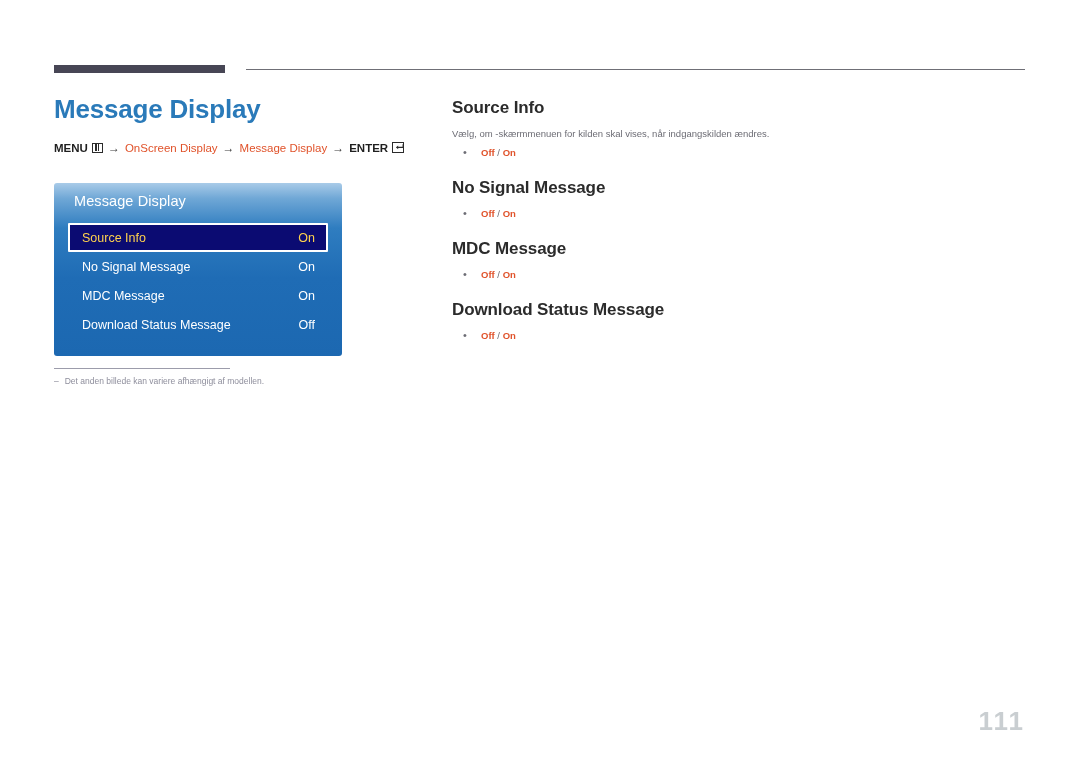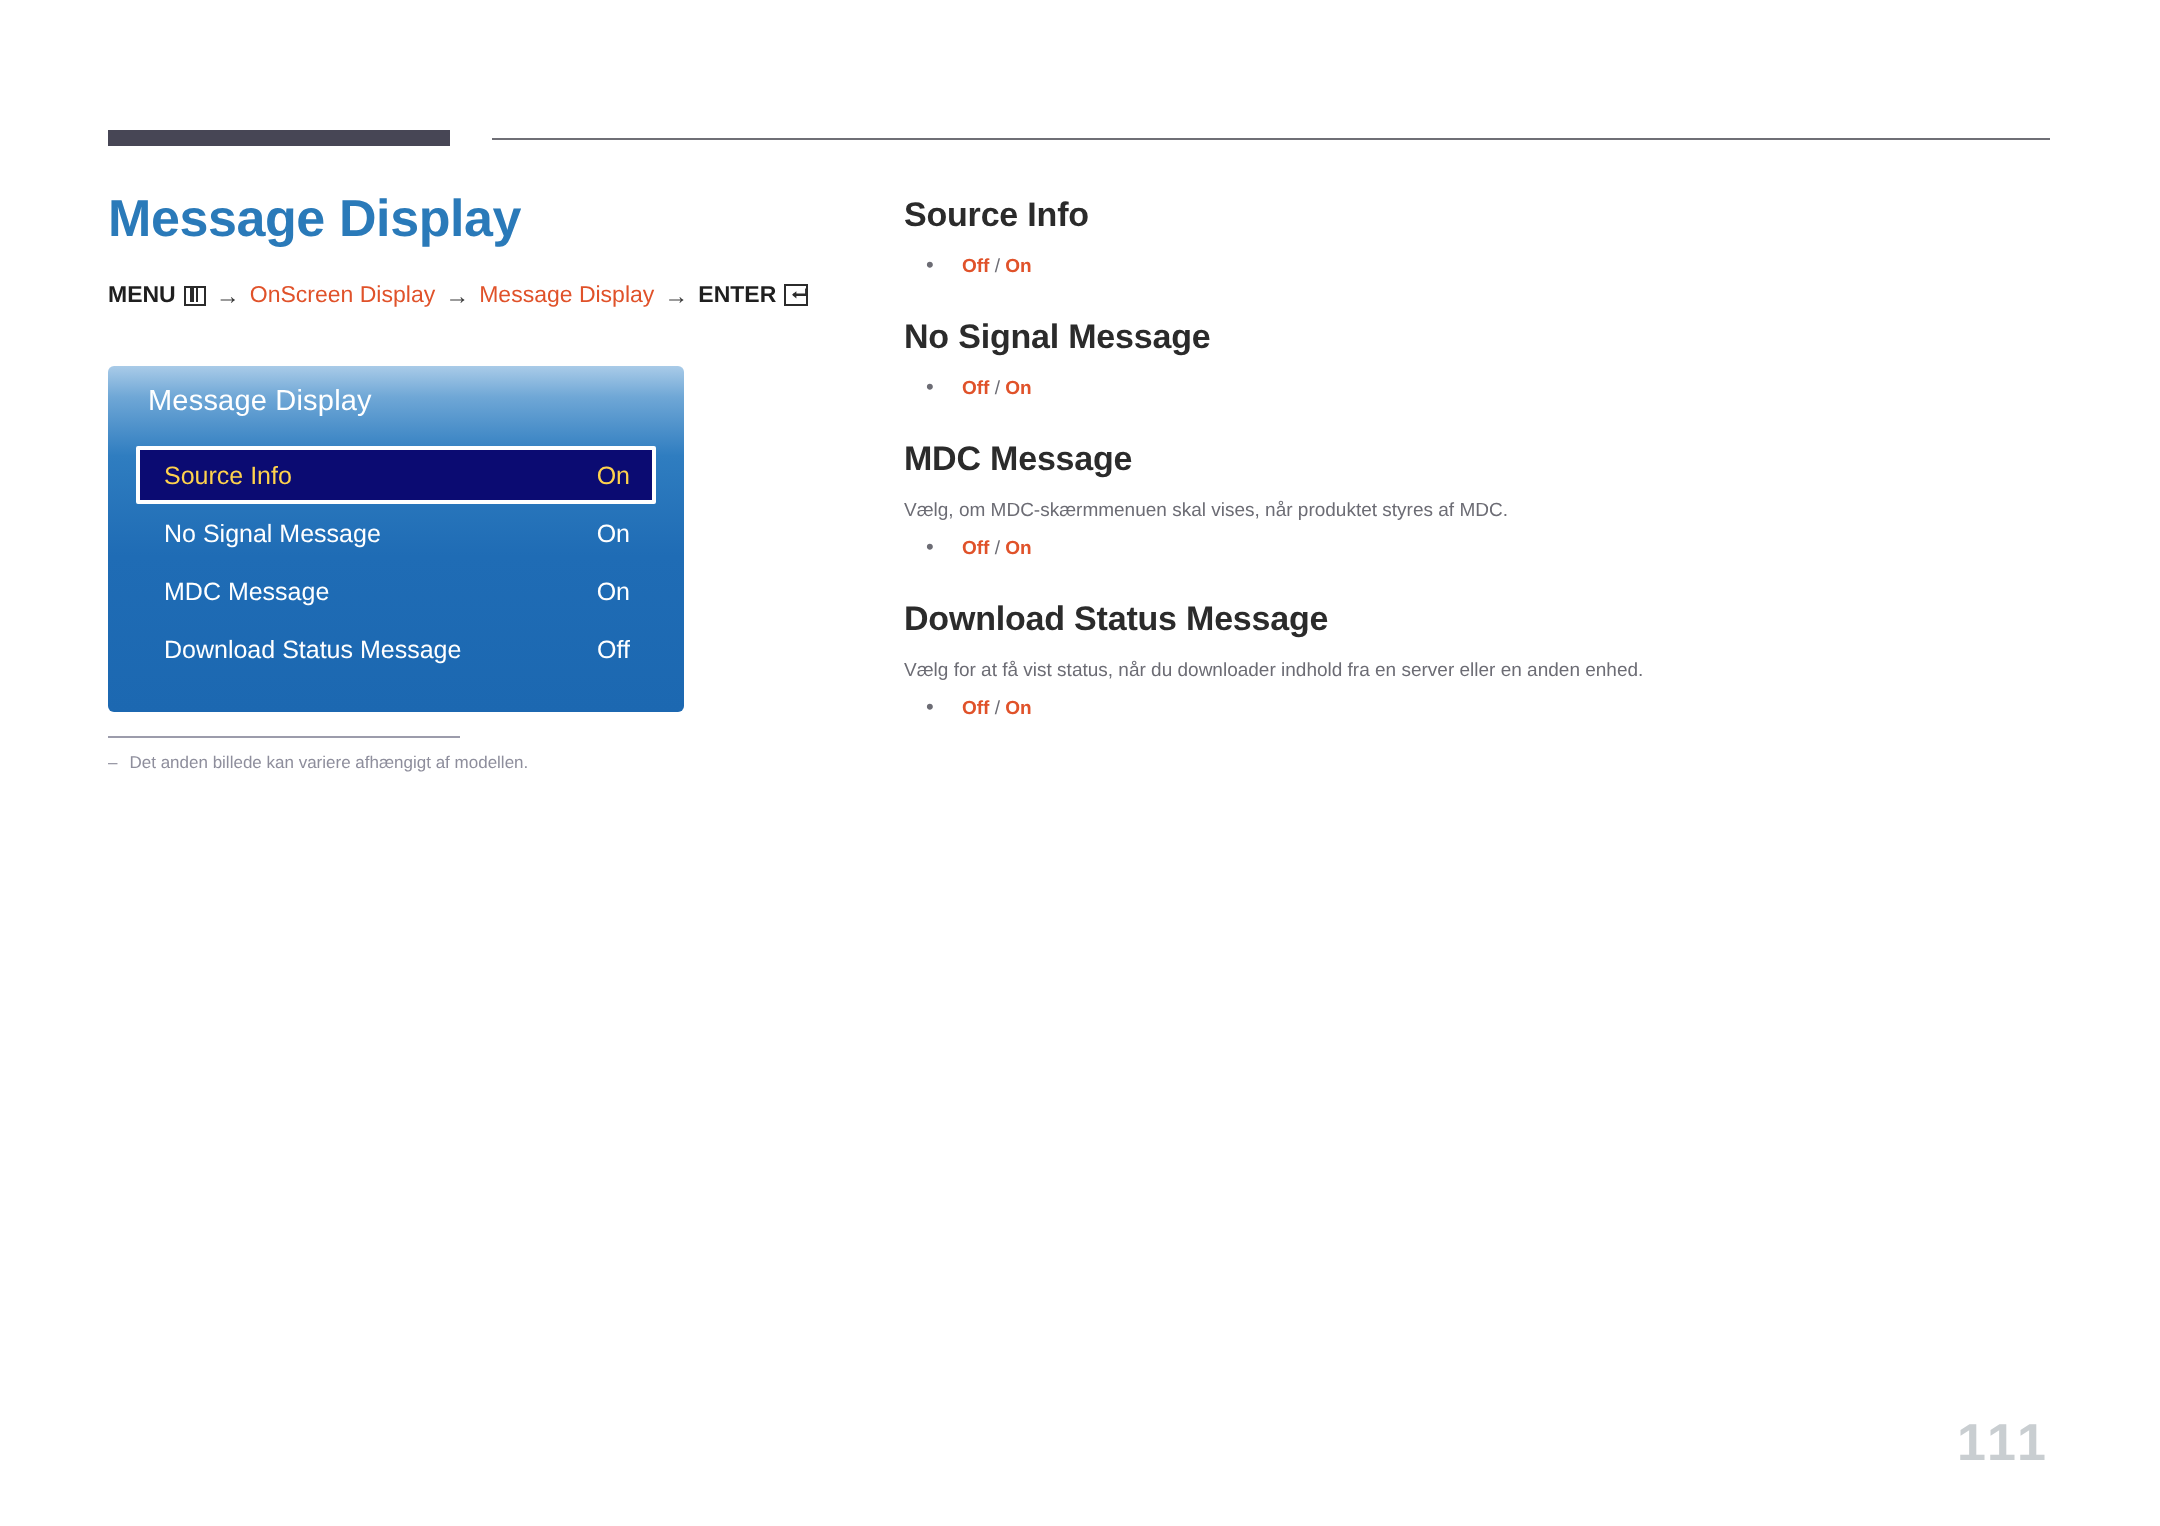--- a/index.html
+++ b/index.html
@@ -303,46 +303,45 @@
   <div id="footnote-text">
     <span class="dash">–</span>
     <span>Det anden billede kan variere afhængigt af modellen.</span>
   </div>
 </div>
 
 <div id="right-col">
 
   <div class="section">
     <h2 class="section-title">Source Info</h2>
+    <p class="section-desc">Vælg, om -skærmmenuen for kilden skal vises, når indgangskilden ændres.</p>
     <p class="section-bullet">
       <span class="bdot">•</span>
       <span class="bopts"><span>Off</span><span class="sep"> / </span><span>On</span></span>
     </p>
   </div>
 
   <div class="section">
     <h2 class="section-title">No Signal Message</h2>
     <p class="section-bullet">
       <span class="bdot">•</span>
       <span class="bopts"><span>Off</span><span class="sep"> / </span><span>On</span></span>
     </p>
   </div>
 
   <div class="section">
     <h2 class="section-title">MDC Message</h2>
-    <p class="section-desc">Vælg, om MDC-skærmmenuen skal vises, når produktet styres af MDC.</p>
     <p class="section-bullet">
       <span class="bdot">•</span>
       <span class="bopts"><span>Off</span><span class="sep"> / </span><span>On</span></span>
     </p>
   </div>
 
   <div class="section">
     <h2 class="section-title">Download Status Message</h2>
-    <p class="section-desc">Vælg for at få vist status, når du downloader indhold fra en server eller en anden enhed.</p>
     <p class="section-bullet">
       <span class="bdot">•</span>
       <span class="bopts"><span>Off</span><span class="sep"> / </span><span>On</span></span>
     </p>
   </div>
 
 </div>
 
 <div id="page-number">111</div>
 

